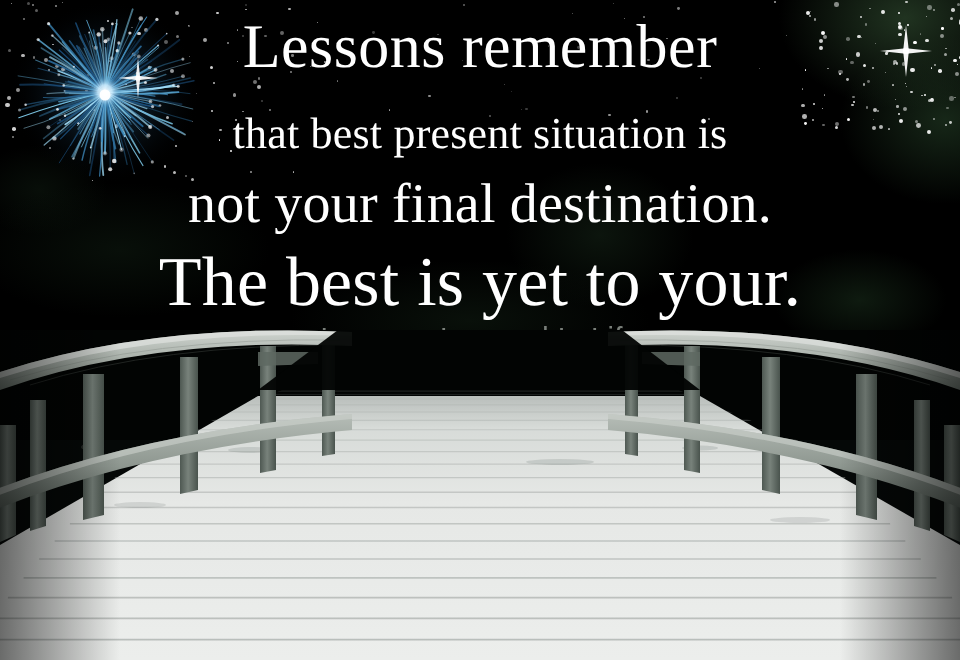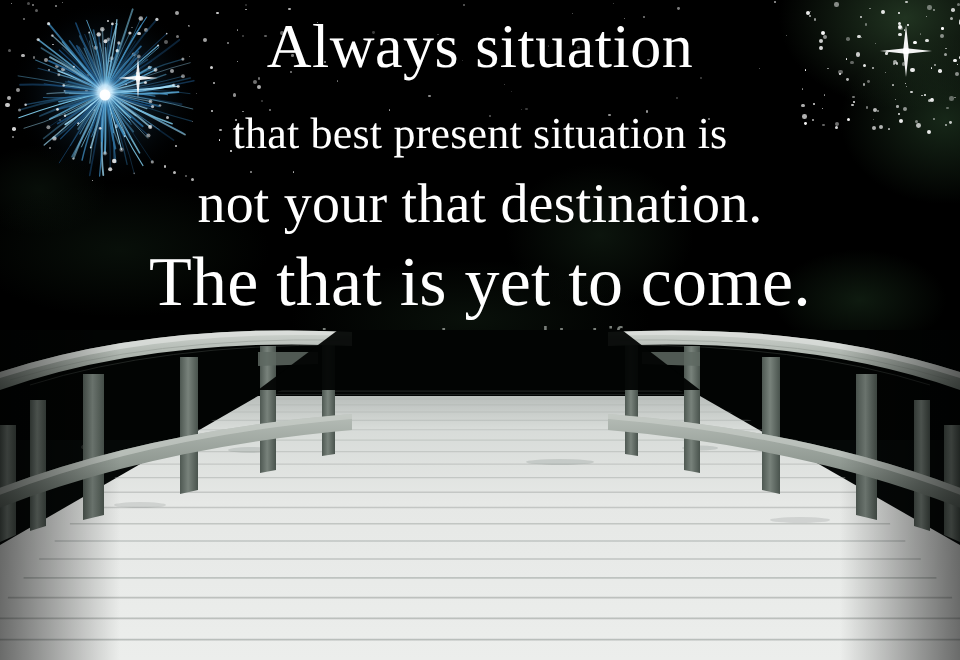--- a/index.html
+++ b/index.html
@@ -567,24 +567,24 @@
     </svg>
   </div>
   <div class="bigstar" style="left:118px;top:58px;">
     <svg width="40" height="40" viewBox="0 0 40 40">
       <path d="M20 0 L22 18 L40 20 L22 22 L20 40 L18 22 L0 20 L18 18 Z" fill="#ffffff" opacity=".92"></path>
       <circle cx="20" cy="20" r="2.6" fill="#fff"></circle>
     </svg>
   </div>
 
   <div class="quote">
-    <div class="qline" id="l1">Always situation</div>
+    <div class="qline" id="l1">Lessons remember</div>
     <div class="qline" id="l2">that best present situation is</div>
-    <div class="qline" id="l3">not your that destination.</div>
-    <div class="qline" id="l4">The that is yet to come.</div>
+    <div class="qline" id="l3">not your final destination.</div>
+    <div class="qline" id="l4">The best is yet to your.</div>
   </div>
 
   <div class="watermark">Lessons Learned In Life</div>
 
   <div class="under-dark"></div>
 
   <div class="bridge">
     <svg width="960" height="330" viewBox="0 0 960 330" xmlns="http://www.w3.org/2000/svg">
       <defs>
         <linearGradient id="deckG" x1="0" y1="0" x2="0" y2="1">

